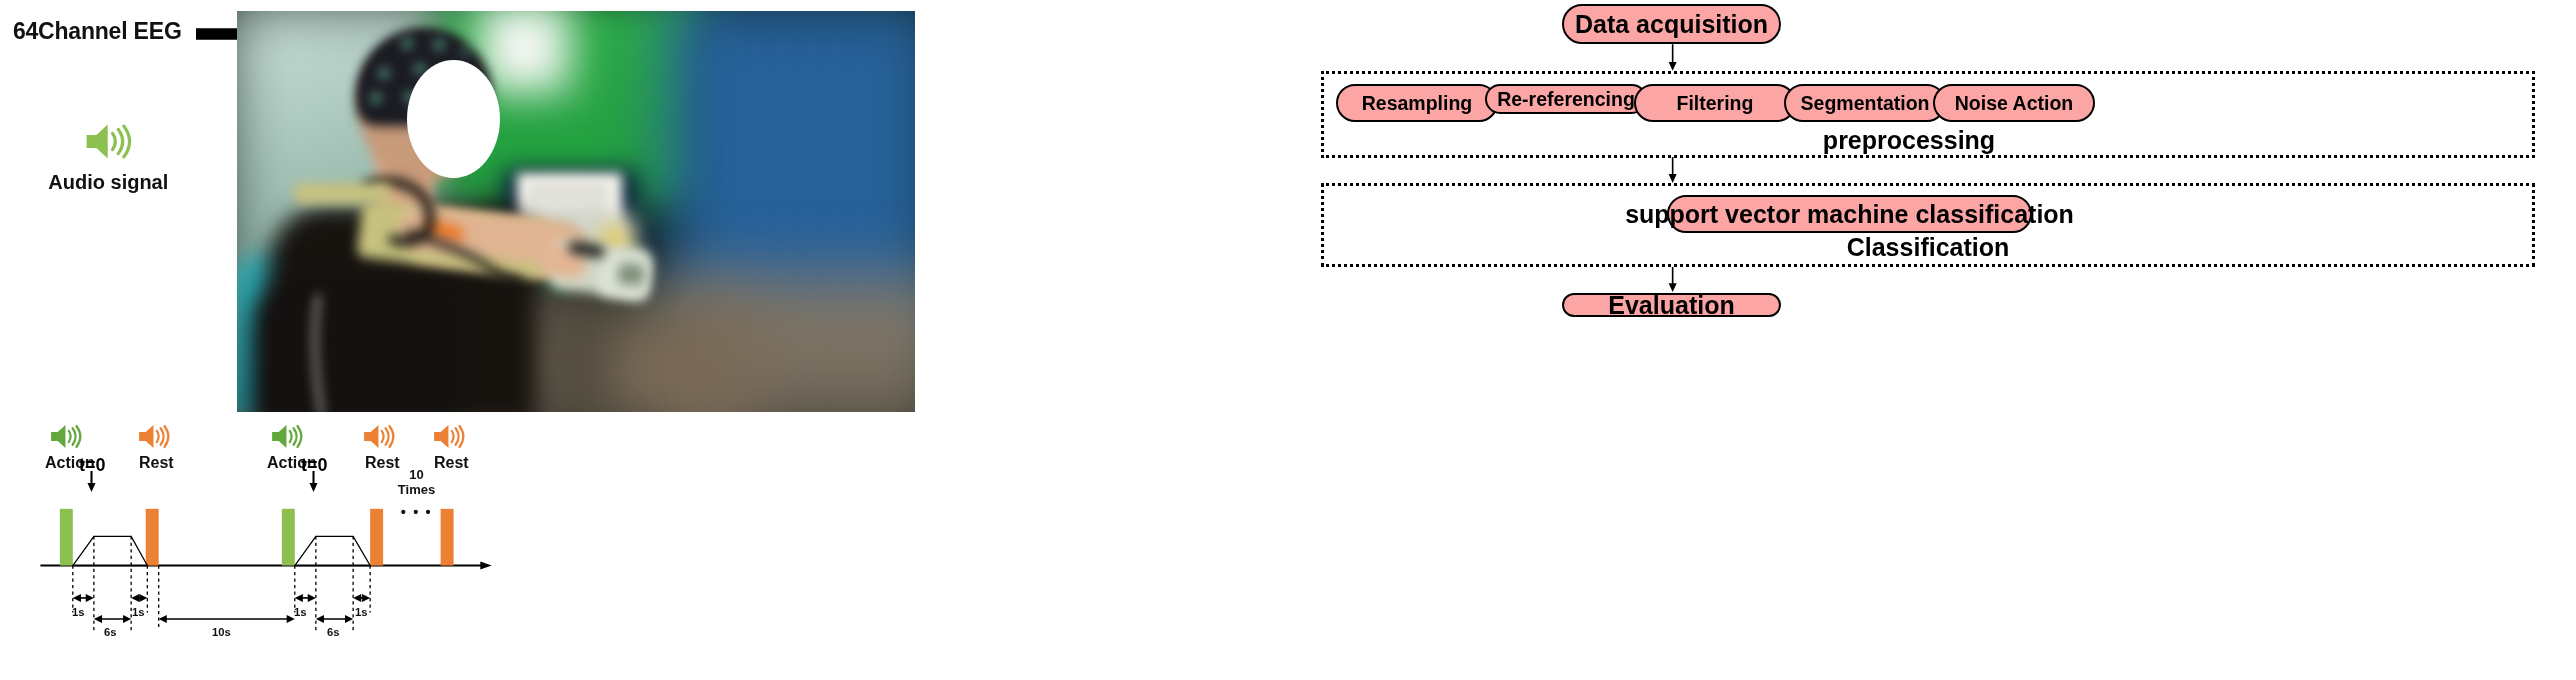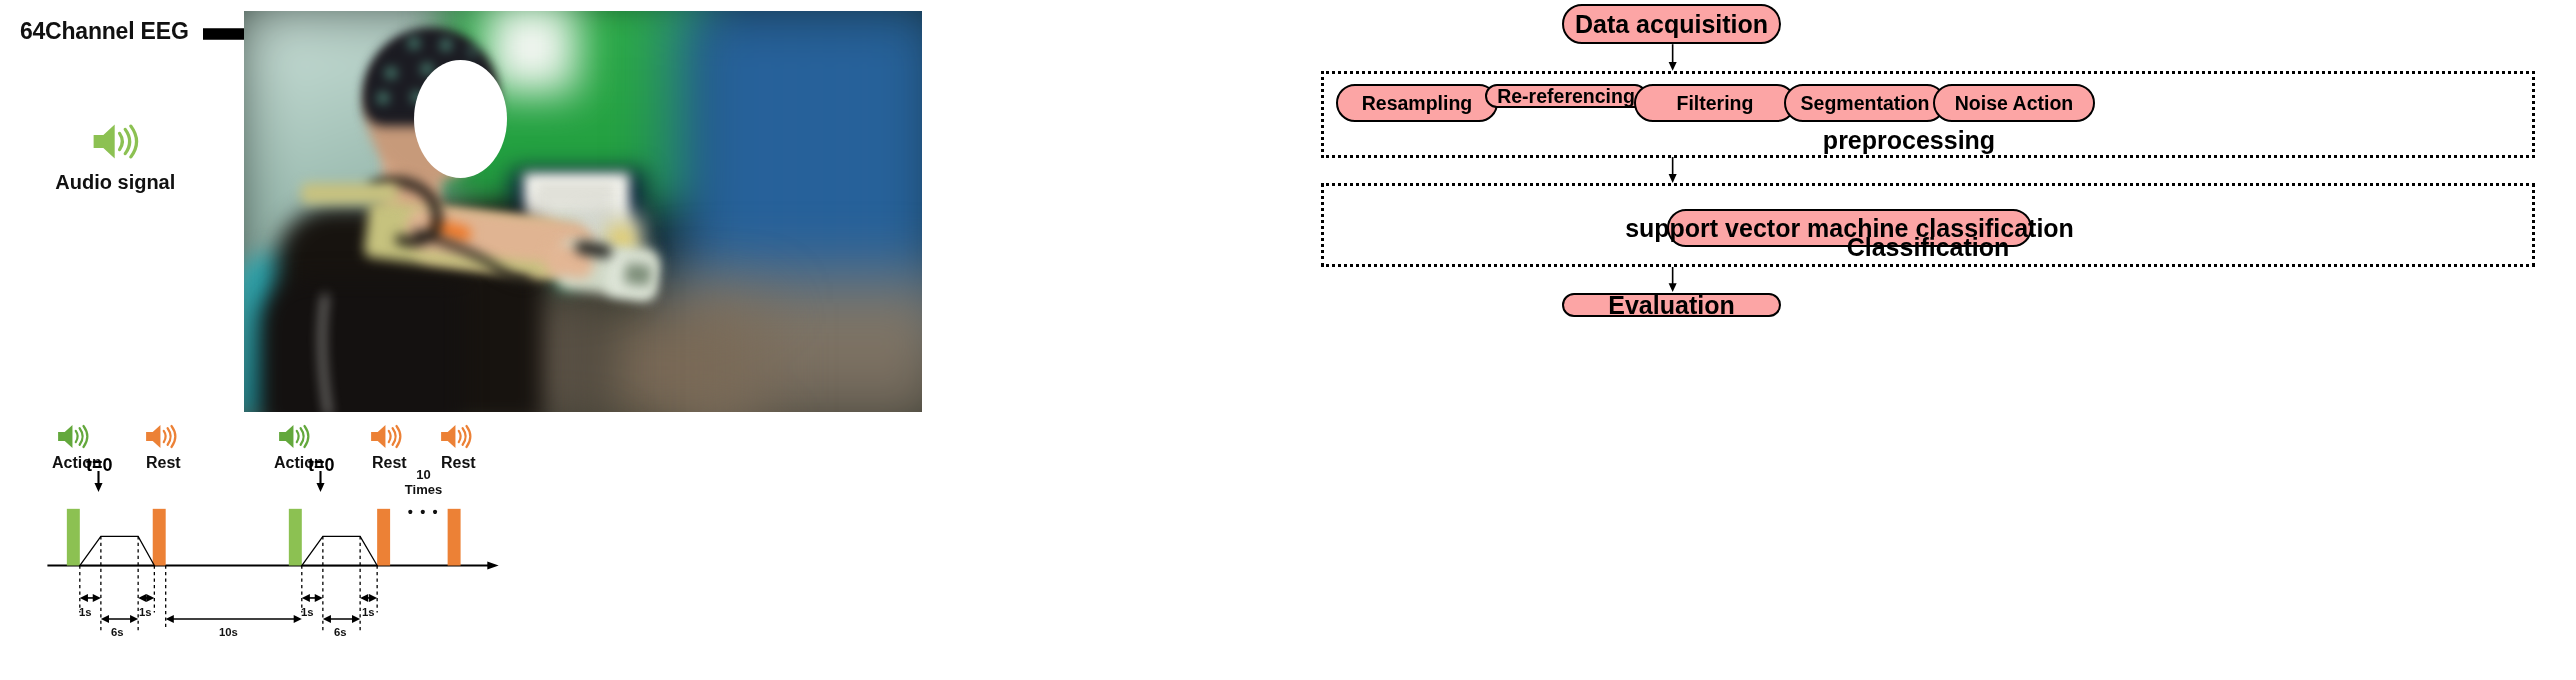--- a/index.html
+++ b/index.html
@@ -11,21 +11,21 @@
     width: 2576px;
     height: 680px;
     position: relative;
     font-family: "Liberation Sans", sans-serif;
     overflow: hidden;
   }
 
   
   #left-panel {
     position: absolute;
-    left: 15px; top: 0;
+    left: 8px; top: 0;
     width: 956px; height: 680px;
   }
 
   
   #eeg-label {
     position: absolute;
     left: 4.9px; top: 18px;
     font-size: 23px;
     font-weight: bold;
     color: #111111;
@@ -363,33 +363,33 @@
 
   <div class="node big" style="left:606px;top:4px;width:219px;height:40px;">Data acquisition</div>
 
   <svg class="connector" style="left:711px;top:44px;" width="11.3" height="27" viewBox="0 0 14 33">
     <line x1="7" y1="0" x2="7" y2="24" stroke="#000" stroke-width="2"></line>
     <path d="M7 33 L2 22 H12 Z" fill="#000"></path>
   </svg>
 
   <div class="group-box" style="left:365px;top:71px;width:1214px;height:87px;"></div>
   <div class="node small" style="left:380px;top:84px;width:162px;height:38px;">Resampling</div>
-  <div class="node small" style="left:529px;top:84px;width:162px;height:24px;">Re-referencing</div>
+  <div class="node small" style="left:529px;top:84px;width:162px;height:30px;">Re-referencing</div>
   <div class="node small" style="left:678px;top:84px;width:162px;height:38px;">Filtering</div>
   <div class="node small" style="left:828px;top:84px;width:162px;height:38px;">Segmentation</div>
   <div class="node small" style="left:977px;top:84px;width:162px;height:38px;">Noise Action</div>
   <div class="group-label" style="left:346px;top:126px;width:1214px;">preprocessing</div>
 
   <svg class="connector" style="left:711px;top:157px;" width="11.3" height="26" viewBox="0 0 14 32">
     <line x1="7" y1="0" x2="7" y2="23" stroke="#000" stroke-width="2"></line>
     <path d="M7 32 L2 21 H12 Z" fill="#000"></path>
   </svg>
 
   <div class="group-box" style="left:365px;top:183px;width:1214px;height:84px;"></div>
-  <div class="node big" style="left:711px;top:195px;width:365px;height:38px;margin-top:14px;">support vector machine classification</div>
+  <div class="node big" style="left:711px;top:195px;width:365px;height:38px;">support vector machine classification</div>
   <div class="group-label" style="left:365px;top:233px;width:1214px;">Classification</div>
 
   <svg class="connector" style="left:711px;top:267px;" width="11.3" height="25" viewBox="0 0 14 31">
     <line x1="7" y1="0" x2="7" y2="22" stroke="#000" stroke-width="2"></line>
     <path d="M7 31 L2 20 H12 Z" fill="#000"></path>
   </svg>
 
   <div class="node big" style="left:606px;top:293px;width:219px;height:24px;">Evaluation</div>
 </div>
 

